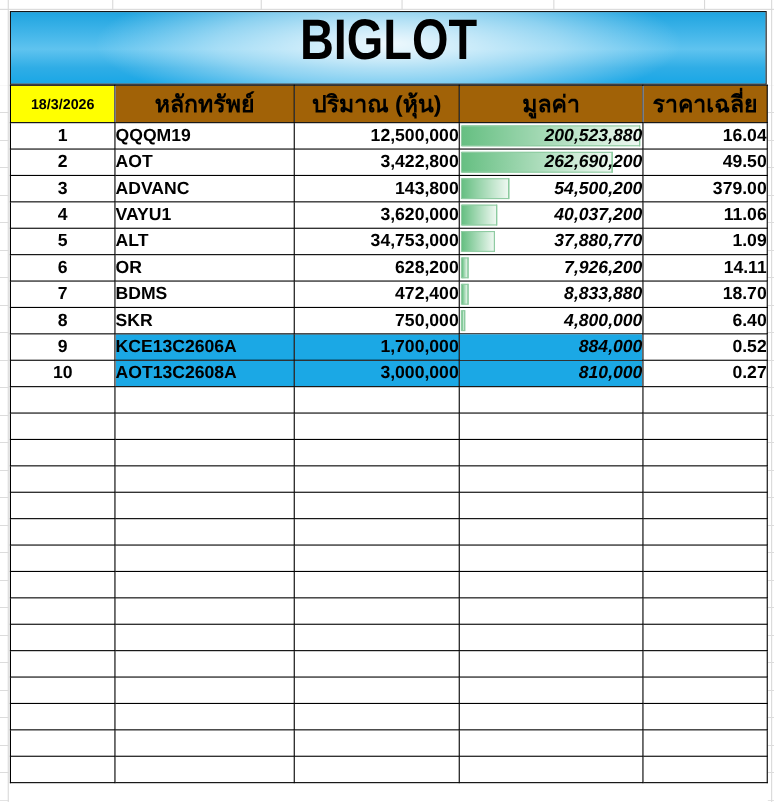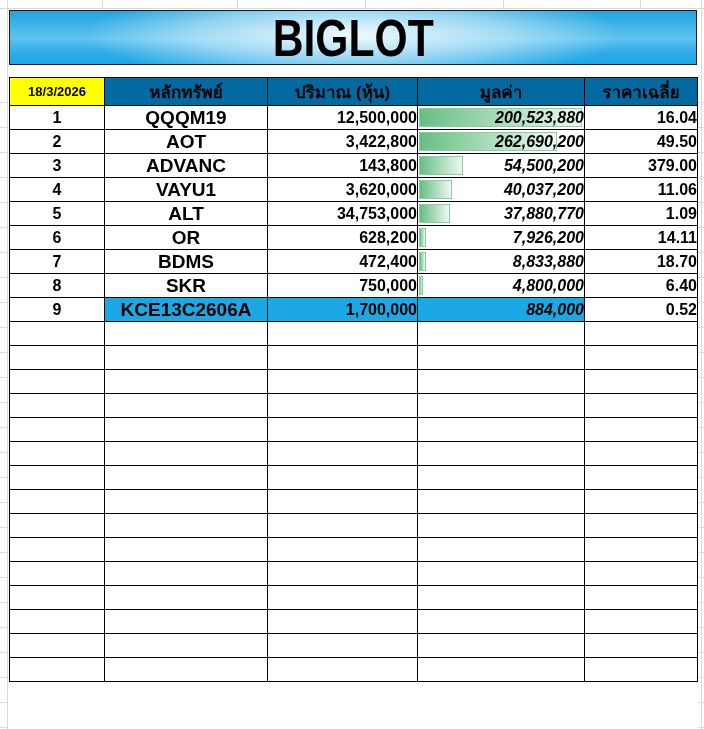--- a/index.html
+++ b/index.html
@@ -21,45 +21,45 @@
   .gl-h-top{left:0;top:8px;width:704px;height:1px;}
   .gl-v-left{left:7px;top:0;width:1px;height:729px;}
   .gl-v-right{left:701px;top:0;width:1px;height:729px;}
   .gl-tick{top:0;width:1px;height:9px;}
   .gl-rows{top:78px;height:650px;background:repeating-linear-gradient(180deg,transparent 0 24px,#dcdcdc 24px 25px);}
   .gl-rows-left{left:0;width:8px;}
   .gl-rows-right{left:698px;width:6px;}
 
   
   .banner{
-    position:absolute;left:9px;top:10px;width:688px;height:55px;
+    position:absolute;left:9px;top:10px;width:688px;height:67px;
     border:1px solid #161616;
     background:
       radial-gradient(ellipse 54% 135% at 50% 44%, rgba(255,255,255,.9) 0%, rgba(255,255,255,.45) 42%, rgba(255,255,255,0) 72%),
       linear-gradient(180deg, #1FA4E0 0%, #45B7EA 32%, #5FC3EF 52%, #2FADE6 78%, var(--banner-blue,#1AA7E6) 100%);
-    display:flex;align-items:flex-end;justify-content:center;overflow:hidden;
+    display:flex;align-items:flex-start;justify-content:center;overflow:hidden;
   }
   .banner .title{
     display:inline-block;font-size:52px;font-weight:700;letter-spacing:0;
     transform:scaleX(.82);line-height:1;color:#000;
   }
 
   
   table.grid{
     position:absolute;left:9px;top:77px;width:688px;
     border-collapse:collapse;table-layout:fixed;padding-left:16px;
   }
   table.grid td, table.grid th{
     border:1px solid #000;padding:0;overflow:hidden;white-space:nowrap;
     font-weight:700;height:24px;
   }
-  thead th{font-size:17px;text-align:center;background:#0369a1;}
+  thead th{font-size:21px;text-align:center;background:#a16207;}
   th.h-date{background:var(--date-yellow,#FFFF00);font-size:13px;}
   .c-no{text-align:center;font-size:16px;}
-  .c-symbol{text-align:center;padding-left:7px;font-size:19px;}
+  .c-symbol{text-align:left;padding-left:7px;font-size:16px;}
   .c-volume,.c-value,.c-avg{text-align:right;padding-right:7px;font-size:16px;}
   .c-value{position:relative;}
   .c-value .bar{
     position:absolute;left:1px;top:2px;bottom:2px;z-index:0;
     background:linear-gradient(90deg,var(--bar-green,#66BF82) 0%,#eef8f1 100%);
     border:1px solid var(--bar-border,#8FCBA2);
   }
   .c-value span{position:relative;z-index:1;font-style:italic;}
   tr.hl .c-symbol, tr.hl .c-volume, tr.hl .c-value{background:var(--highlight-blue,#1BA8E5);}
   tr.empty td{height:24px;}
@@ -158,20 +158,27 @@
     <td class="c-value"><div class="bar" style="width: 4px;"></div><span>4,800,000</span></td>
     <td class="c-avg"><span>6.40</span></td>
   </tr>
       <tr class="hl">
     <td class="c-no"><span>9</span></td>
     <td class="c-symbol"><span>KCE13C2606A</span></td>
     <td class="c-volume"><span>1,700,000</span></td>
     <td class="c-value"><span>884,000</span></td>
     <td class="c-avg"><span>0.52</span></td>
   </tr>
+      <tr class="hl">
+    <td class="c-no"><span>10</span></td>
+    <td class="c-symbol"><span>AOT13C2608A</span></td>
+    <td class="c-volume"><span>3,000,000</span></td>
+    <td class="c-value"><span>810,000</span></td>
+    <td class="c-avg"><span>0.27</span></td>
+  </tr>
       <tr class="empty">
     <td class="c-no"><span></span></td>
     <td class="c-symbol"><span></span></td>
     <td class="c-volume"><span></span></td>
     <td class="c-value"><span></span></td>
     <td class="c-avg"><span></span></td>
   </tr>
       <tr class="empty">
     <td class="c-no"><span></span></td>
     <td class="c-symbol"><span></span></td>

